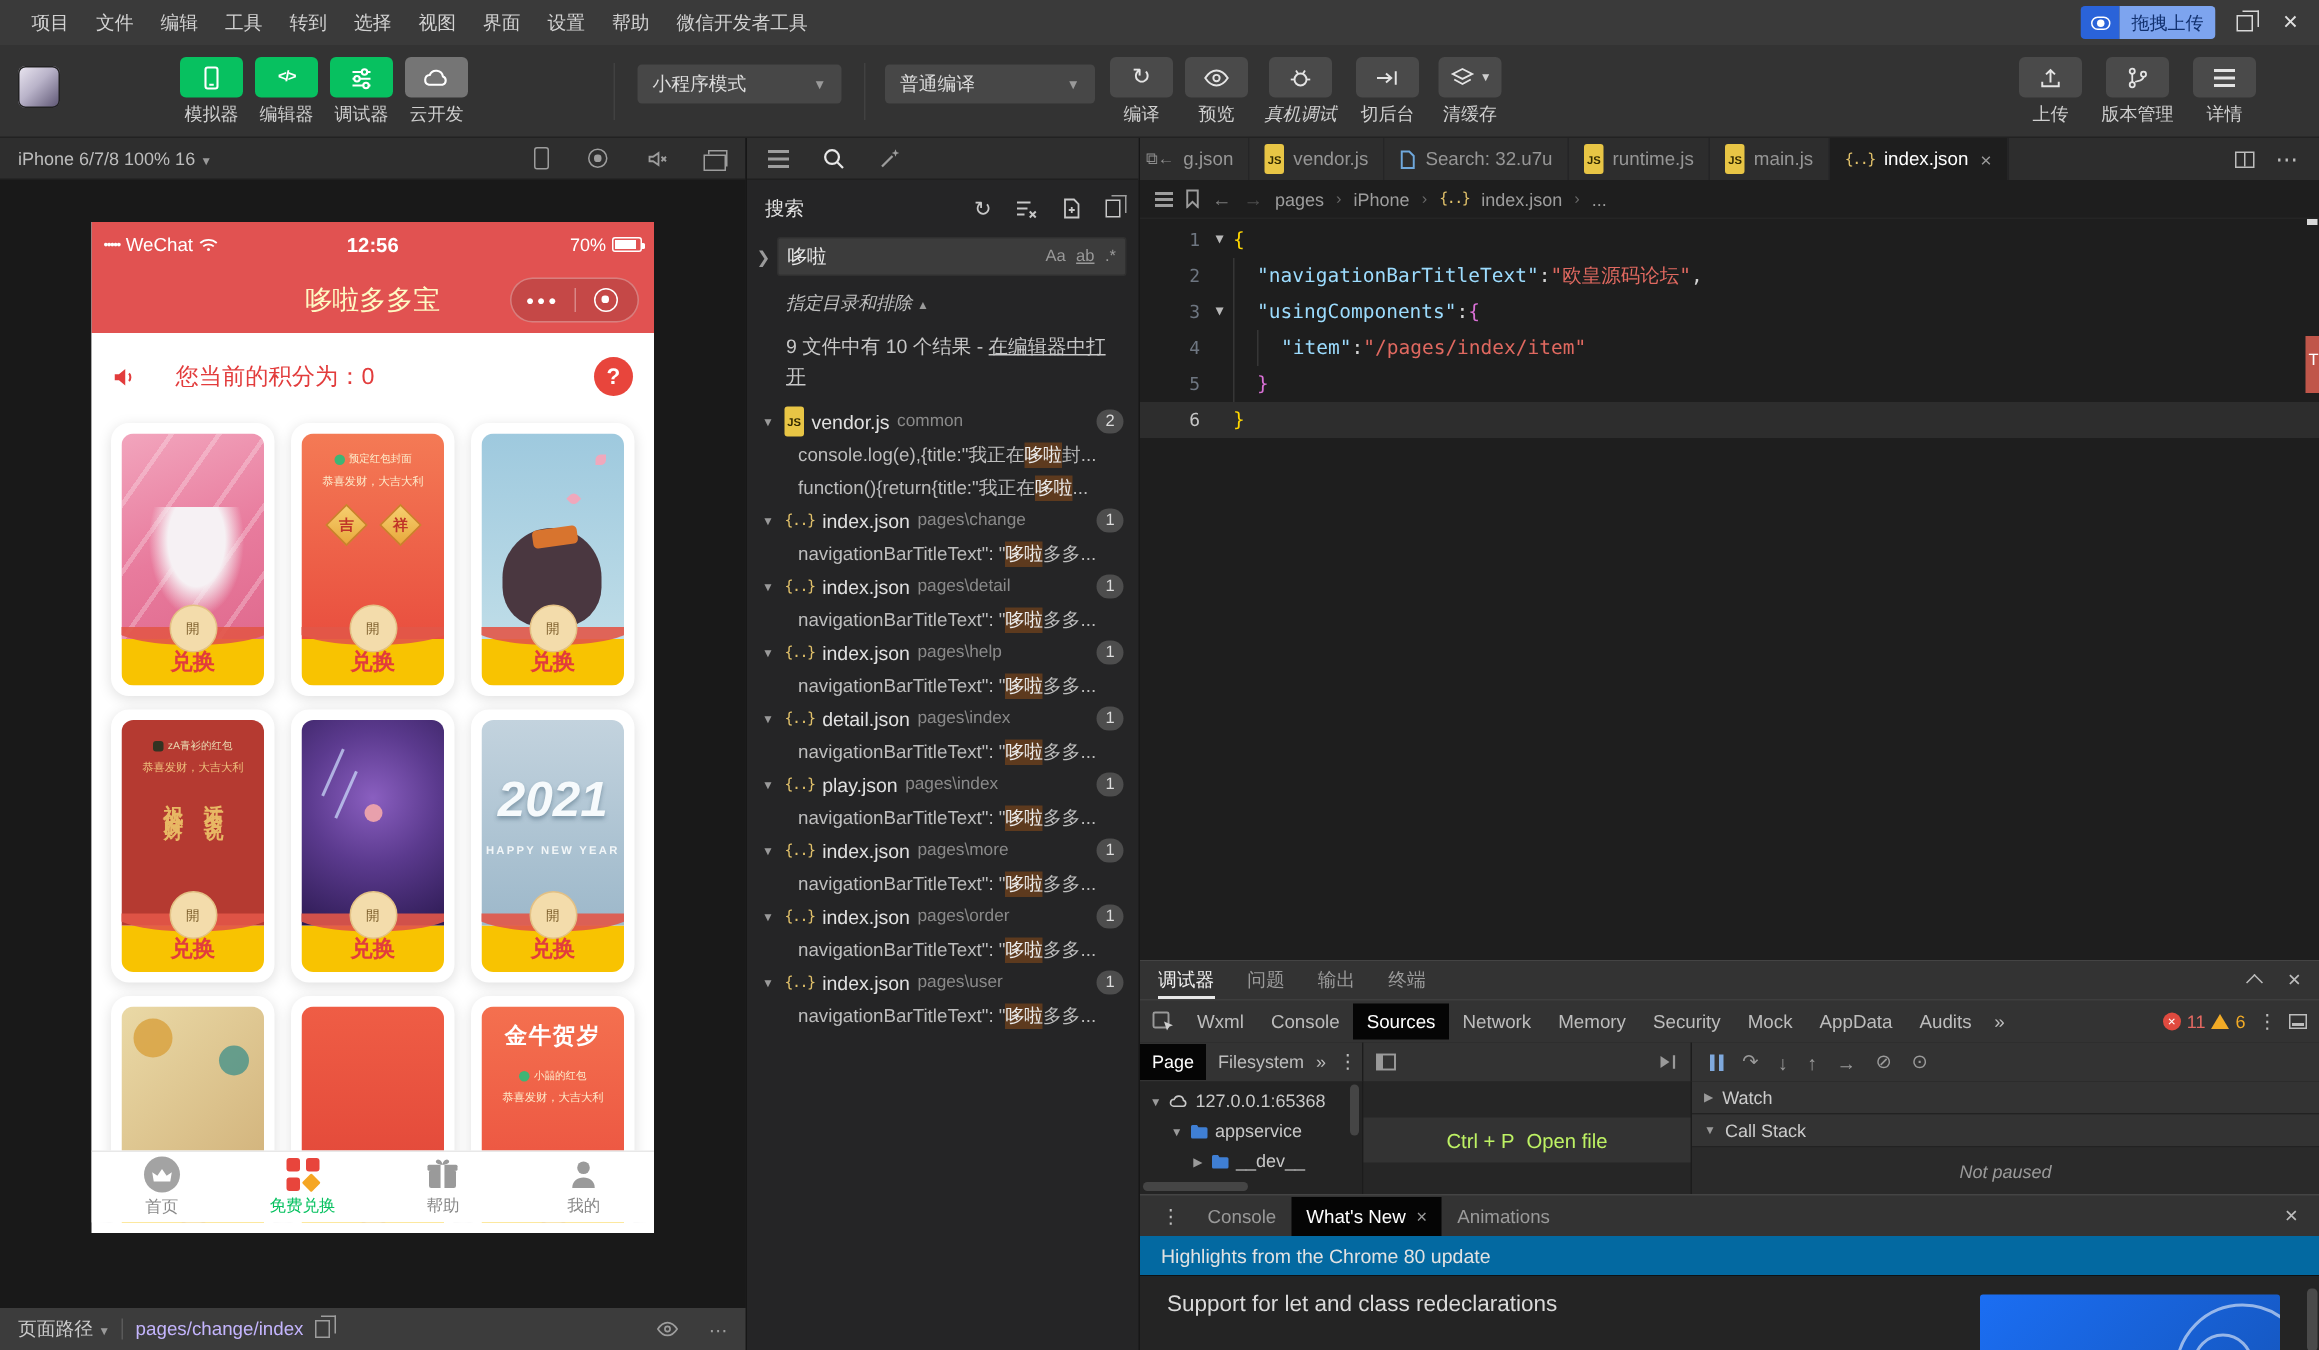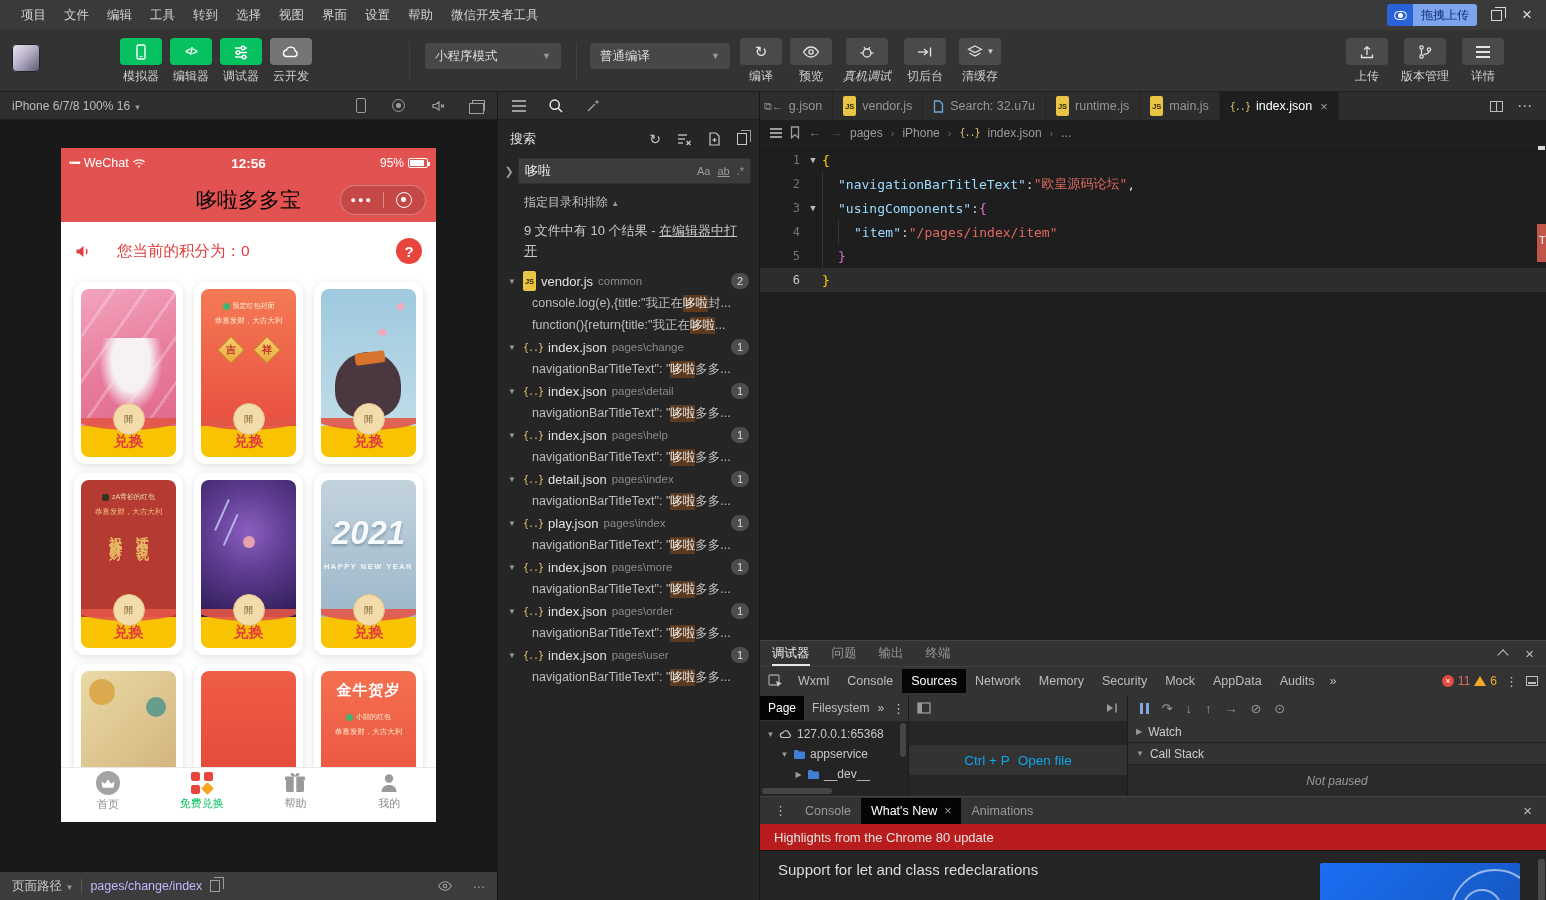--- a/index.html
+++ b/index.html
@@ -57,21 +57,21 @@
 
   .phone { position:absolute; left:61px; top:56px; width:375px; height:674px; background:#fff; overflow:hidden; }
   .p-status { height:30px; background:#e15251; color:#fff; display:flex; align-items:center; padding:0 8px; font-size:12.5px; }
   .p-status .dots { letter-spacing:-1px; font-size:9px; margin-right:4px; }
   .p-status .time { position:absolute; left:0; right:0; text-align:center; font-weight:bold; font-size:13.5px; }
   .p-status .batt { margin-left:auto; display:flex; align-items:center; gap:4px; z-index:1; font-size:12px; }
   .bat { width:20px; height:10px; border:1px solid #fff; border-radius:2px; position:relative; }
   .bat:before { content:""; position:absolute; left:1px; top:1px; bottom:1px; width:14px; background:#fff; }
   .bat:after { content:""; position:absolute; right:-3px; top:2.5px; width:2px; height:4px; background:#fff; border-radius:0 1px 1px 0; }
   .p-nav { height:44px; background:#e15251; position:relative; display:flex; align-items:center; justify-content:center; }
-  .p-nav .ttl { color:#000000; font-size:21px; }
+  .p-nav .ttl { color:#fef9c3; font-size:18px; }
   .capsule { position:absolute; right:10px; top:7px; width:86px; height:30px; border:1px solid rgba(255,255,255,.3); background:rgba(0,0,0,.12); border-radius:15px; display:flex; align-items:center; }
   .capsule .dots3 { flex:1; text-align:center; color:#fff; font-size:9px; letter-spacing:2px; }
   .capsule .cdiv { width:1px; height:16px; background:rgba(255,255,255,.35); }
   .capsule .tgt { flex:1; display:flex; align-items:center; justify-content:center; }
   .capsule .tgt i { width:16px; height:16px; border:1.6px solid #fff; border-radius:50%; position:relative; }
   .capsule .tgt i:after { content:""; position:absolute; left:4.2px; top:4.2px; width:4.5px; height:4.5px; background:#fff; border-radius:50%; }
 
   .p-body { position:absolute; top:74px; left:0; right:0; bottom:7px; background:#fff; overflow:hidden; }
   .points { display:flex; align-items:center; padding:16px 14px 10px; gap:10px; }
   .points .ptxt { color:#e23c3c; font-size:15.5px;margin-left:15px; }
@@ -135,21 +135,21 @@
   .hamb { width:14px; height:2px; background:#9d9d9d; box-shadow:0 5px 0 #9d9d9d,0 10px 0 #9d9d9d; margin-top:-9px; }
   .sz-head { display:flex; align-items:center; padding:10px 12px 6px; }
   .sz-head .t { font-size:13px; color:#e2e2e2; }
   .sz-head .hic { margin-left:auto; display:flex; gap:16px; align-items:center; color:#c2c2c2; }
   .sz-inrow { display:flex; align-items:center; padding:4px 8px 4px 4px; gap:2px; }
   .sz-chev { color:#9a9a9a; font-size:11px; width:14px; text-align:center; }
   .sz-input { flex:1; background:#3c3c3c; border:1px solid #303030; height:26px; border-radius:2px; display:flex; align-items:center; padding:0 6px; }
   .sz-input .q { color:#e8e8e8; font-size:13px; flex:1; }
   .sz-input .opt { color:#9a9a9a; font-size:11px; margin-left:7px; }
   .sz-input .opt.u { text-decoration:underline; }
-  .sz-dir { padding:6px 12px 2px 26px; font-size:12px; color:#c0c0c0; }
+  .sz-dir { padding:6px 12px 2px 26px; font-size:12px; color:#c0c0c0;font-style:italic; }
   .sz-dir .ar { font-size:8px; color:#9a9a9a; }
   .sz-sum { padding:8px 12px 10px 26px; font-size:13px; color:#c8c8c8; line-height:1.5; }
   .sz-sum a { color:#c8c8c8; text-decoration:underline; }
   .res-file { display:flex; align-items:center; height:22px; padding:0 10px 0 10px; gap:5px; }
   .res-file .chv { color:#9a9a9a; font-size:8px; width:10px; }
   .jsbadge { width:13px; height:20px; background:#e8c545; border-radius:2px; color:#332a00; font-size:7.5px; font-weight:bold; display:flex; align-items:center; justify-content:center; }
   .jsonic { color:#e0c06a; font-size:10px; font-family:"DejaVu Sans Mono",monospace; letter-spacing:-1px; }
   .res-file .fn { color:#e0e0e0; font-size:13px; }
   .res-file .fp { color:#8a8a8a; font-size:11.5px; }
   .res-file .cnt { margin-left:auto; background:#4d4d4d; border-radius:9px; min-width:18px; height:16px; color:#ddd; font-size:11px; display:flex; align-items:center; justify-content:center; padding:0 5px; }
@@ -212,29 +212,29 @@
   .pane-r { flex:1; background:#333; display:flex; align-items:center; gap:13px; padding:0 12px; color:#9a9a9a; }
   .pauseic { display:flex; gap:2.5px; } .pauseic i { width:3px; height:11px; background:#7fa9dd; }
   .dbgar { font-size:13px; color:#9a9a9a; }
   .dz-body { height:75px; display:flex; }
   .tree { width:149px; background:#242424; border-right:1px solid #1c1c1c; padding-top:3px; font-size:12px; color:#c8c8c8; position:relative; }
   .trow { height:20px; display:flex; align-items:center; gap:4px; white-space:nowrap; }
   .trow .chv { font-size:8px; color:#9a9a9a; width:9px; text-align:center; }
   .tree .sb { position:absolute; right:2px; top:2px; width:6px; height:34px; background:#454545; border-radius:3px; }
   .tree .hb { position:absolute; left:2px; bottom:2px; height:6px; width:70px; background:#454545; border-radius:3px; }
   .mid { width:219px; background:#262626; border-right:1px solid #1c1c1c; position:relative; }
-  .mid .band { position:absolute; left:0; right:0; top:24px; height:30px; background:#333; display:flex; align-items:center; justify-content:center; gap:8px; color:#0ea5e9; font-size:13.5px; }
+  .mid .band { position:absolute; left:0; right:0; top:24px; height:30px; background:#333; display:flex; align-items:center; justify-content:center; gap:8px; color:#bef264; font-size:13.5px; }
   .rightp { flex:1; background:#242424; display:flex; flex-direction:column; }
   .secrow { height:22px; background:#333; border-bottom:1px solid #222; display:flex; align-items:center; gap:6px; padding:0 8px; font-size:12px; color:#ccc; }
   .notp { flex:1; background:#2a2a2a; display:flex; align-items:center; justify-content:center; font-style:italic; color:#9a9a9a; font-size:12px; }
   .drawer-tabs { height:28px; background:#333; border-top:1px solid #444; display:flex; align-items:center; padding:0 6px; font-size:12.5px; color:#9a9a9a; }
   .drawer-tabs .t { padding:6px 10px; display:flex; gap:7px; align-items:center; }
   .drawer-tabs .t.on { background:#050505; color:#fff; }
   .drawer-tabs .x { color:#9a9a9a; }
-  .wn-head { height:27px; background:#b91c1c; border-bottom:1px solid #111; display:flex; align-items:center; padding:0 14px; color:#e2e2e2; font-size:13px; }
+  .wn-head { height:27px; background:#0369a1; border-bottom:1px solid #111; display:flex; align-items:center; padding:0 14px; color:#e2e2e2; font-size:13px; }
   .wn-body { height:50px; background:#242424; position:relative; padding:10px 18px 0; }
   .wn-body h3 { font-weight:normal; color:#dadada; font-size:15px; }
   .wn-body p { color:#9a9a9a; font-size:12.5px; margin-top:7px; }
   .wn-img { position:absolute; right:26px; top:12px; width:200px; height:60px; background:linear-gradient(135deg,#1b6ef3,#1557c0); border-radius:2px; overflow:hidden; }
   .wn-img i { position:absolute; border:2px solid rgba(255,255,255,.55); border-radius:50%; }
   .wn-img i:nth-child(1){ width:90px; height:90px; right:-20px; top:6px; }
   .wn-img i:nth-child(2){ width:40px; height:40px; right:18px; top:26px; }
   .wn-sb { position:absolute; right:1px; bottom:0; width:7px; height:42px; background:#4a4a4a; border-radius:3px; }
 
   
@@ -451,21 +451,21 @@
       <span>WeChat</span>
       <span style="margin-left:3px;">
           <svg width="14" height="10" viewBox="0 0 14 10">
             <path d="M1.5 4C4.5 1.2 9.5 1.2 12.5 4" fill="none" stroke="#fff" stroke-width="1.2"></path>
             <path d="M3.5 6.2c2-1.8 5-1.8 7 0" fill="none" stroke="#fff" stroke-width="1.2"></path>
             <circle cx="7" cy="8.4" r="1" fill="#fff"></circle>
           </svg>
         </span>
       <span class="time">12:56</span>
       <span class="batt">
-          <span>95%</span>
+          <span>70%</span>
           <span class="bat"></span>
         </span>
     </div>
     <div class="p-nav">
       <span class="ttl">哆啦多多宝</span>
       <div class="capsule">
         <span class="dots3">●●●</span>
         <span class="cdiv"></span>
         <span class="tgt">
             <i></i>

